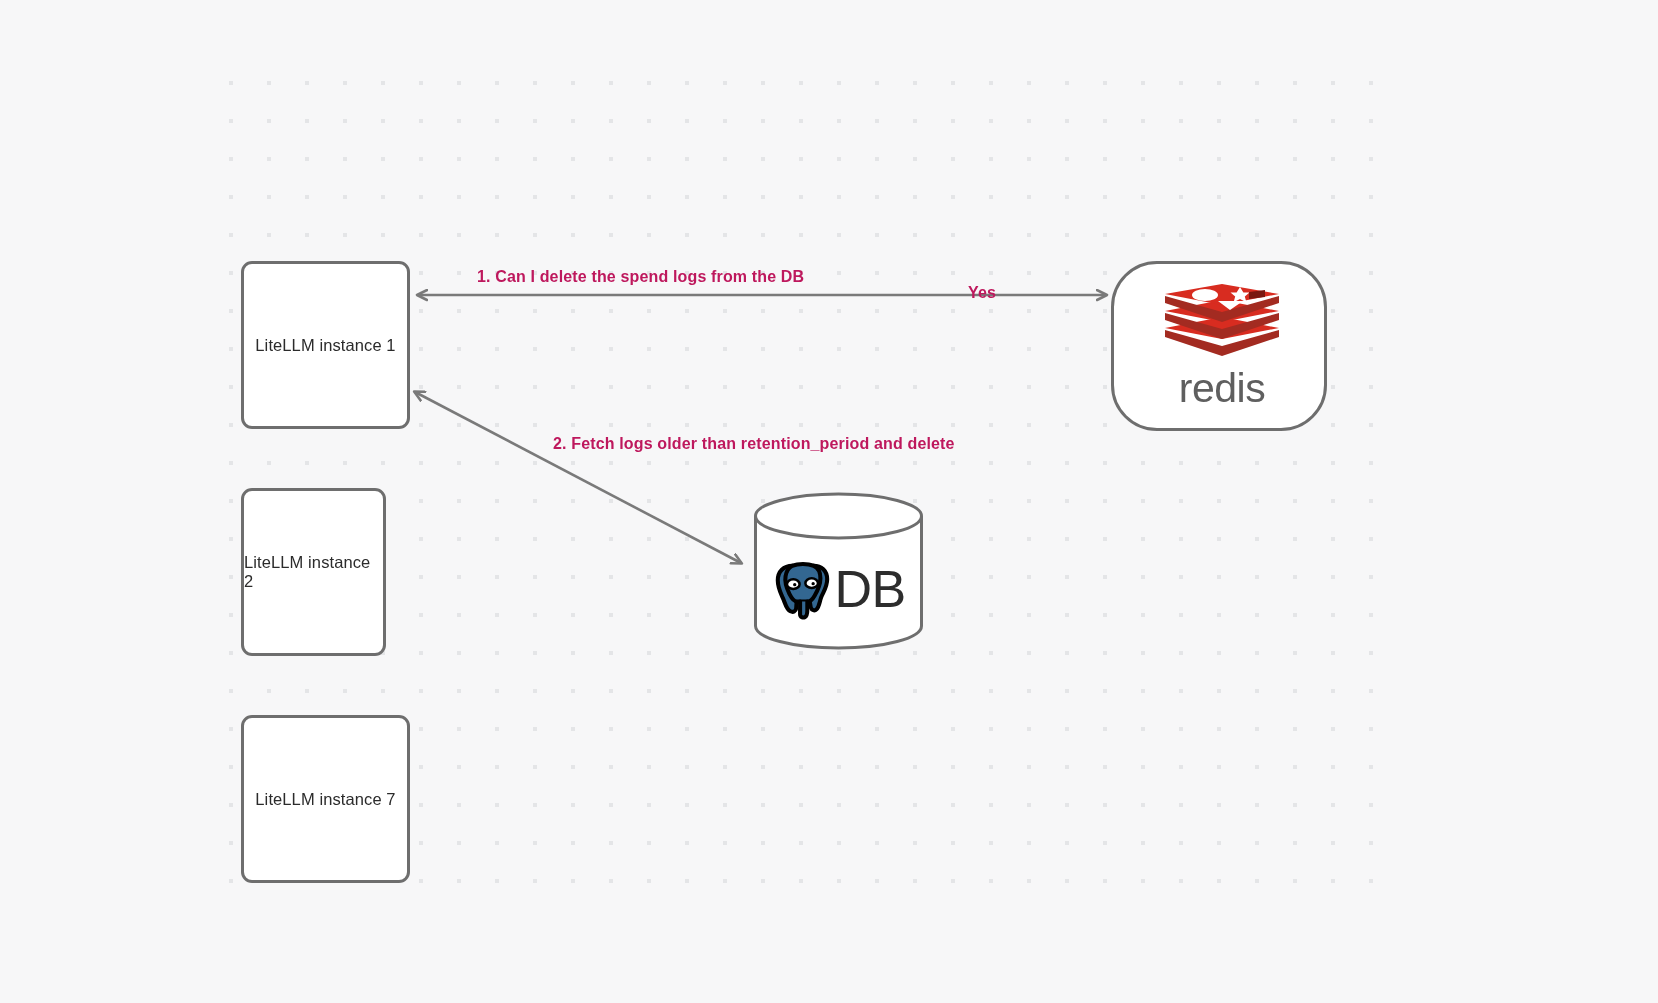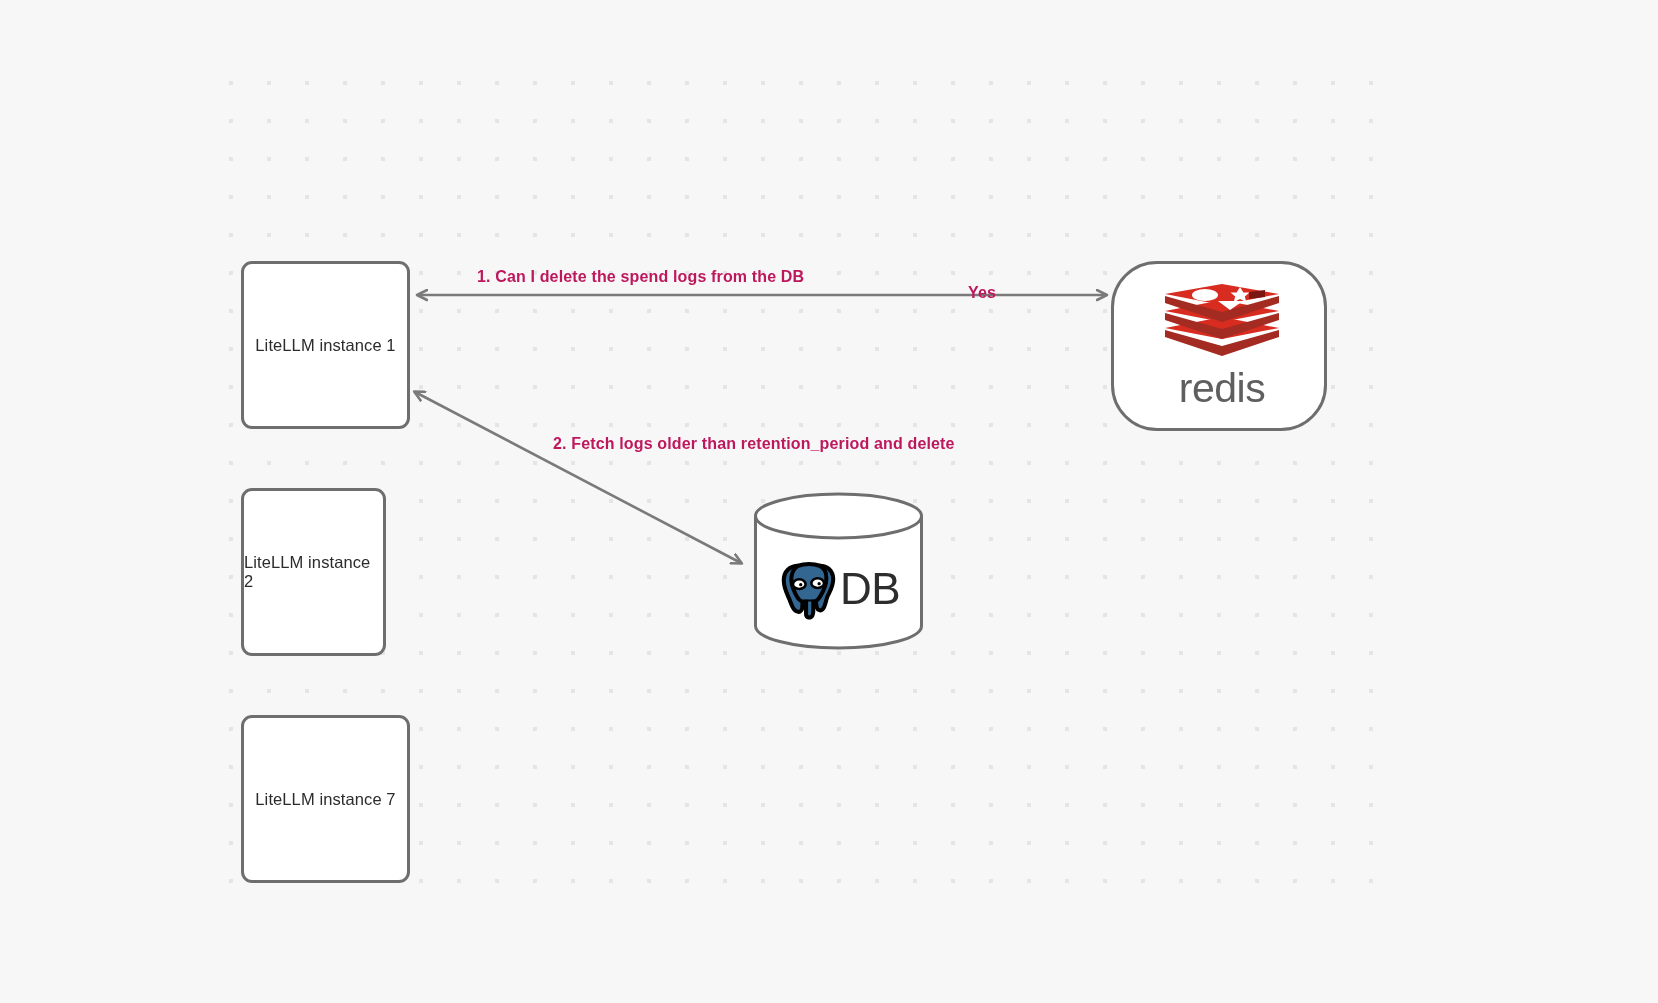--- a/index.html
+++ b/index.html
@@ -85,21 +85,21 @@
   .db-inner {
     position: absolute;
     left: 0; top: 0; width: 100%; height: 100%;
     display: flex;
     align-items: center;
     justify-content: center;
     padding-top: 36px;
     box-sizing: border-box;
   }
   .db-text {
-    font-size: 44px;
+    font-size: 52px;
     color: #2d2d2d;
     font-family: "Liberation Sans", sans-serif;
     letter-spacing: -0.5px;
     margin-left: 1px;
   }
 
   
   .edge-layer {
     position: absolute;
     left: 0; top: 0;

